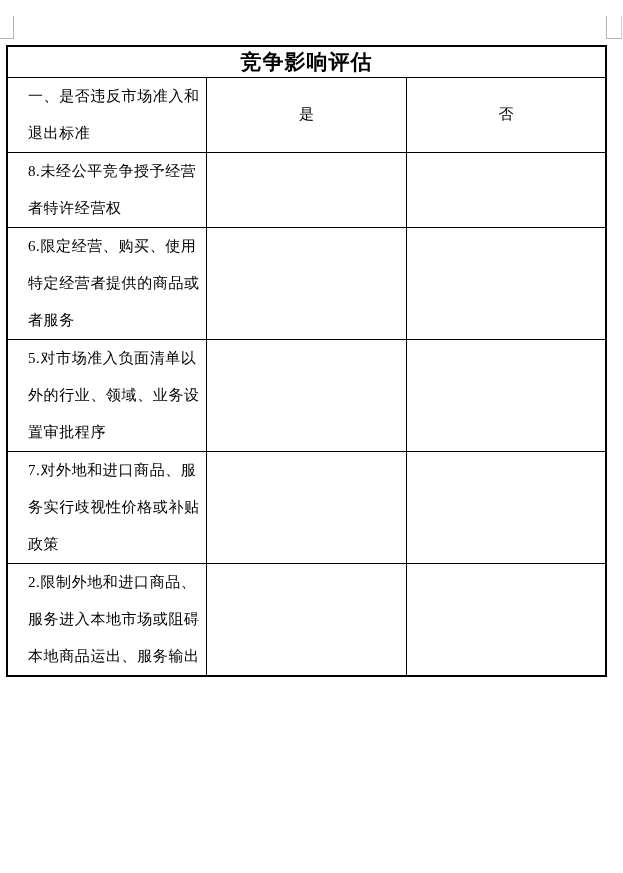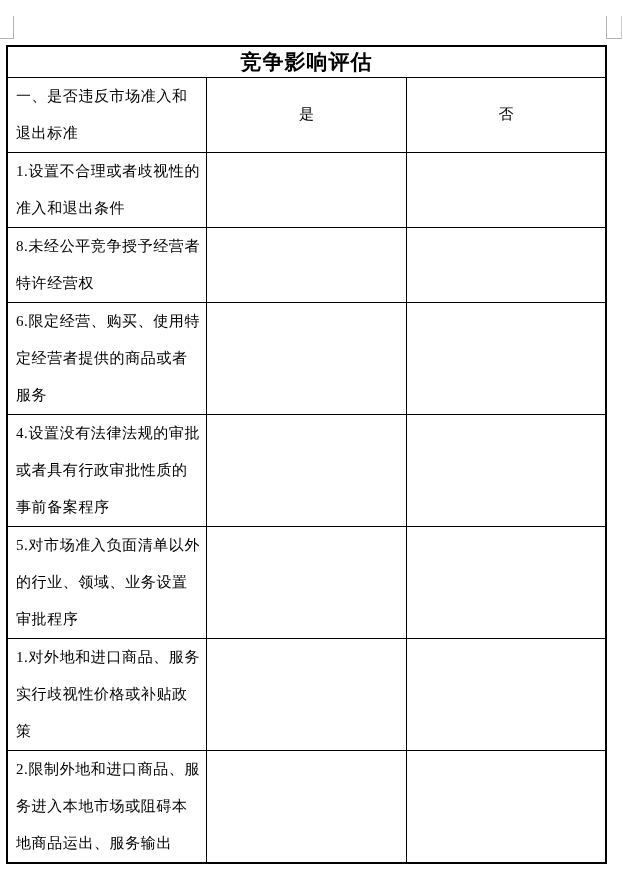--- a/index.html
+++ b/index.html
@@ -41,21 +41,21 @@
     height: 31px;
     text-align: center;
     font-family: "Liberation Sans", "DejaVu Sans", sans-serif;
     font-weight: bold;
     font-size: 21px;
     letter-spacing: 1px;
   }
   td.label-cell {
     width: 551px;
     height: 37px;
-    padding-left: 8px;
+    padding-left: 20px;
     padding-right: 4px;
     font-size: 15px;
     letter-spacing: 0.6px;
     line-height: 37px;
   }
   td.ans-cell {
     width: 25px;
     text-align: center;
     font-size: 15px;
     cursor: default;
@@ -76,46 +76,36 @@
       <tr>
         <td class="title-cell" colspan="3">竞争影响评估</td>
       </tr>
 
     <tr>
       <td class="label-cell">一、是否违反市场准入和退出标准</td>
       <td class="ans-cell">是</td>
       <td class="ans-cell">否</td>
     </tr>
         <tr>
-      <td class="label-cell">1.设置不合理或者歧视性的准入和退出条件</td>
-      <td class="ans-cell"></td>
-      <td class="ans-cell"></td>
-    </tr>
-        <tr>
       <td class="label-cell">8.未经公平竞争授予经营者特许经营权</td>
       <td class="ans-cell"></td>
       <td class="ans-cell"></td>
     </tr>
         <tr>
       <td class="label-cell">6.限定经营、购买、使用特定经营者提供的商品或者服务</td>
       <td class="ans-cell"></td>
       <td class="ans-cell"></td>
     </tr>
         <tr>
-      <td class="label-cell">4.设置没有法律法规的审批或者具有行政审批性质的事前备案程序</td>
-      <td class="ans-cell"></td>
-      <td class="ans-cell"></td>
-    </tr>
-        <tr>
       <td class="label-cell">5.对市场准入负面清单以外的行业、领域、业务设置审批程序</td>
       <td class="ans-cell"></td>
       <td class="ans-cell"></td>
     </tr>
         <tr>
-      <td class="label-cell">1.对外地和进口商品、服务实行歧视性价格或补贴政策</td>
+      <td class="label-cell">7.对外地和进口商品、服务实行歧视性价格或补贴政策</td>
       <td class="ans-cell"></td>
       <td class="ans-cell"></td>
     </tr>
         <tr>
       <td class="label-cell">2.限制外地和进口商品、服务进入本地市场或阻碍本地商品运出、服务输出</td>
       <td class="ans-cell"></td>
       <td class="ans-cell"></td>
     </tr>
       </tbody>
   </table>

